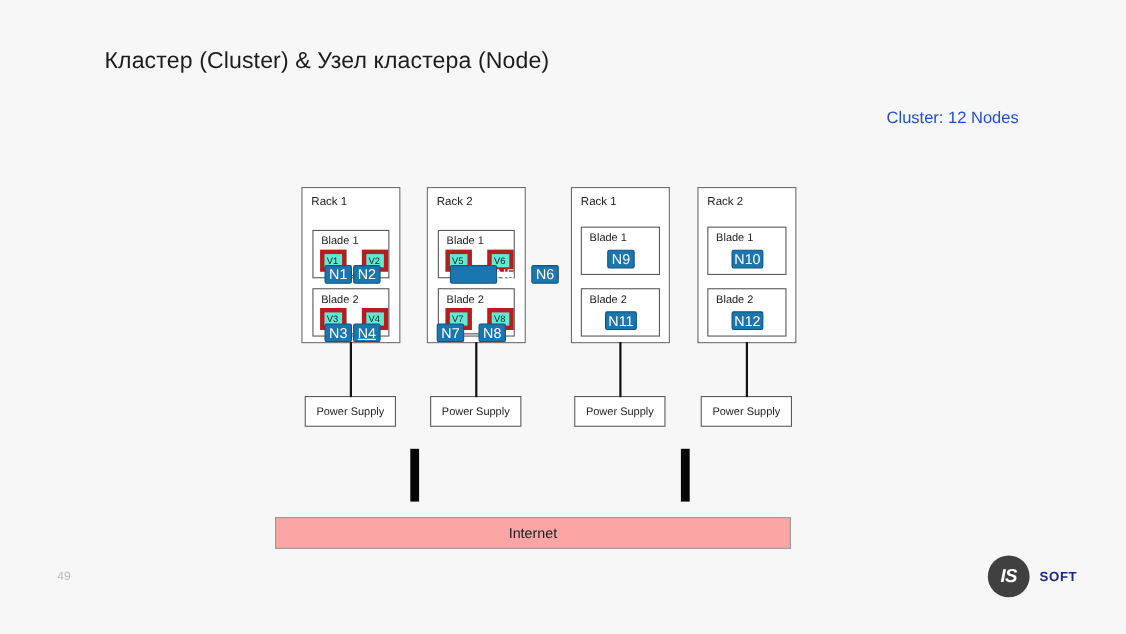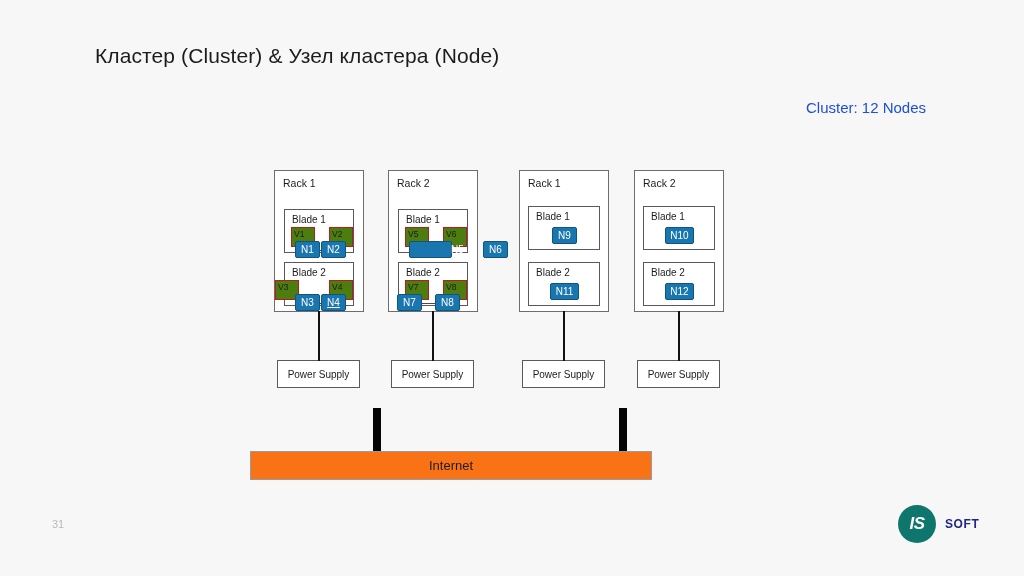--- a/index.html
+++ b/index.html
@@ -87,22 +87,22 @@
     position: absolute;
     left: 7px;
     top: 4px;
     font-size: 10px;
     color: #1c1c1c;
     white-space: nowrap;
   }
 
   .vbox {
     position: absolute;
-    border: 1px solid #b91c1c;
-    background: #4d7c0f;
+    border: 4px solid #b91c1c;
+    background: #5eead4;
     box-sizing: border-box;
     width: 24px;
     height: 20px;
   }
   .vbox-label {
     position: absolute;
     left: 2px;
     top: 1px;
     font-size: 8.5px;
     color: #1c1c1c;
@@ -111,21 +111,21 @@
 
   .node-badge {
     position: absolute;
     width: 25px;
     height: 17px;
     background: #1a76af;
     border: 1px solid #115480;
     border-radius: 2px;
     box-sizing: border-box;
     color: #ffffff;
-    font-size: 10px;
+    font-size: 13px;
     line-height: 15px;
     text-align: center;
     z-index: 5;
   }
   .node-badge.wide {
     width: 29px;
   }
 
   .node-link {
     position: absolute;
@@ -156,25 +156,25 @@
   .uplink {
     position: absolute;
     width: 8px;
     background: #050505;
     z-index: 2;
   }
 
   .internet {
     position: absolute;
     left: 250px;
-    top: 451px;
-    width: 402px;
+    top: 470px;
+    width: 469px;
     height: 29px;
     border: 1px solid #9a9a9a;
-    background: #f97316;
+    background: #fca5a5;
     box-sizing: border-box;
     display: flex;
     align-items: center;
     justify-content: center;
     font-size: 13px;
     color: #1c1c1c;
     z-index: 3;
   }
 
   
@@ -190,21 +190,21 @@
     left: 898px;
     top: 505px;
     display: flex;
     align-items: center;
     gap: 9px;
   }
   .brand-mark {
     width: 38px;
     height: 38px;
     border-radius: 50%;
-    background: #0f766e;
+    background: #404040;
     color: #ffffff;
     font-style: italic;
     font-weight: bold;
     font-size: 17px;
     display: flex;
     align-items: center;
     justify-content: center;
     letter-spacing: -0.5px;
   }
   .brand-text {
@@ -236,21 +236,21 @@
   <div class="vbox" style="left:329px; top:227px;">
     <div class="vbox-label">V2</div>
   </div>
   <div class="node-link" style="left:305px; top:250px; width:30px;"></div>
   <div class="node-badge" style="left:295px; top:241px;">N1</div>
   <div class="node-badge" style="left:321px; top:241px;">N2</div>
 
   <div class="blade" style="left:284px; top:262px; width:70px; height:44px;">
     <div class="blade-label">Blade 2</div>
   </div>
-  <div class="vbox" style="left:275px; top:280px;">
+  <div class="vbox" style="left:291px; top:280px;">
     <div class="vbox-label">V3</div>
   </div>
   <div class="vbox" style="left:329px; top:280px;">
     <div class="vbox-label">V4</div>
   </div>
   <div class="node-link" style="left:305px; top:303px; width:30px;"></div>
   <div class="node-badge" style="left:295px; top:294px;">N3</div>
   <div class="node-badge" style="left:321px; top:294px;text-decoration:underline;">N4</div>
 
   <div class="psu-wire" style="left:318px; top:311px; height:50px;"></div>
@@ -322,18 +322,18 @@
   <div class="node-badge wide" style="left:665px; top:283px;">N12</div>
 
   <div class="psu-wire" style="left:678px; top:311px; height:50px;"></div>
   <div class="psu" style="left:637px; top:360px; width:83px; height:28px;">Power Supply</div>
 
   <div class="uplink" style="left:619px; top:408px; height:48px;"></div>
 
   <div class="internet">Internet</div>
 </div>
 
-<div class="page-number">31</div>
+<div class="page-number">49</div>
 
 <div class="brand">
   <div class="brand-mark">IS</div>
   <div class="brand-text">SOFT</div>
 </div>
 
 </body></html>

